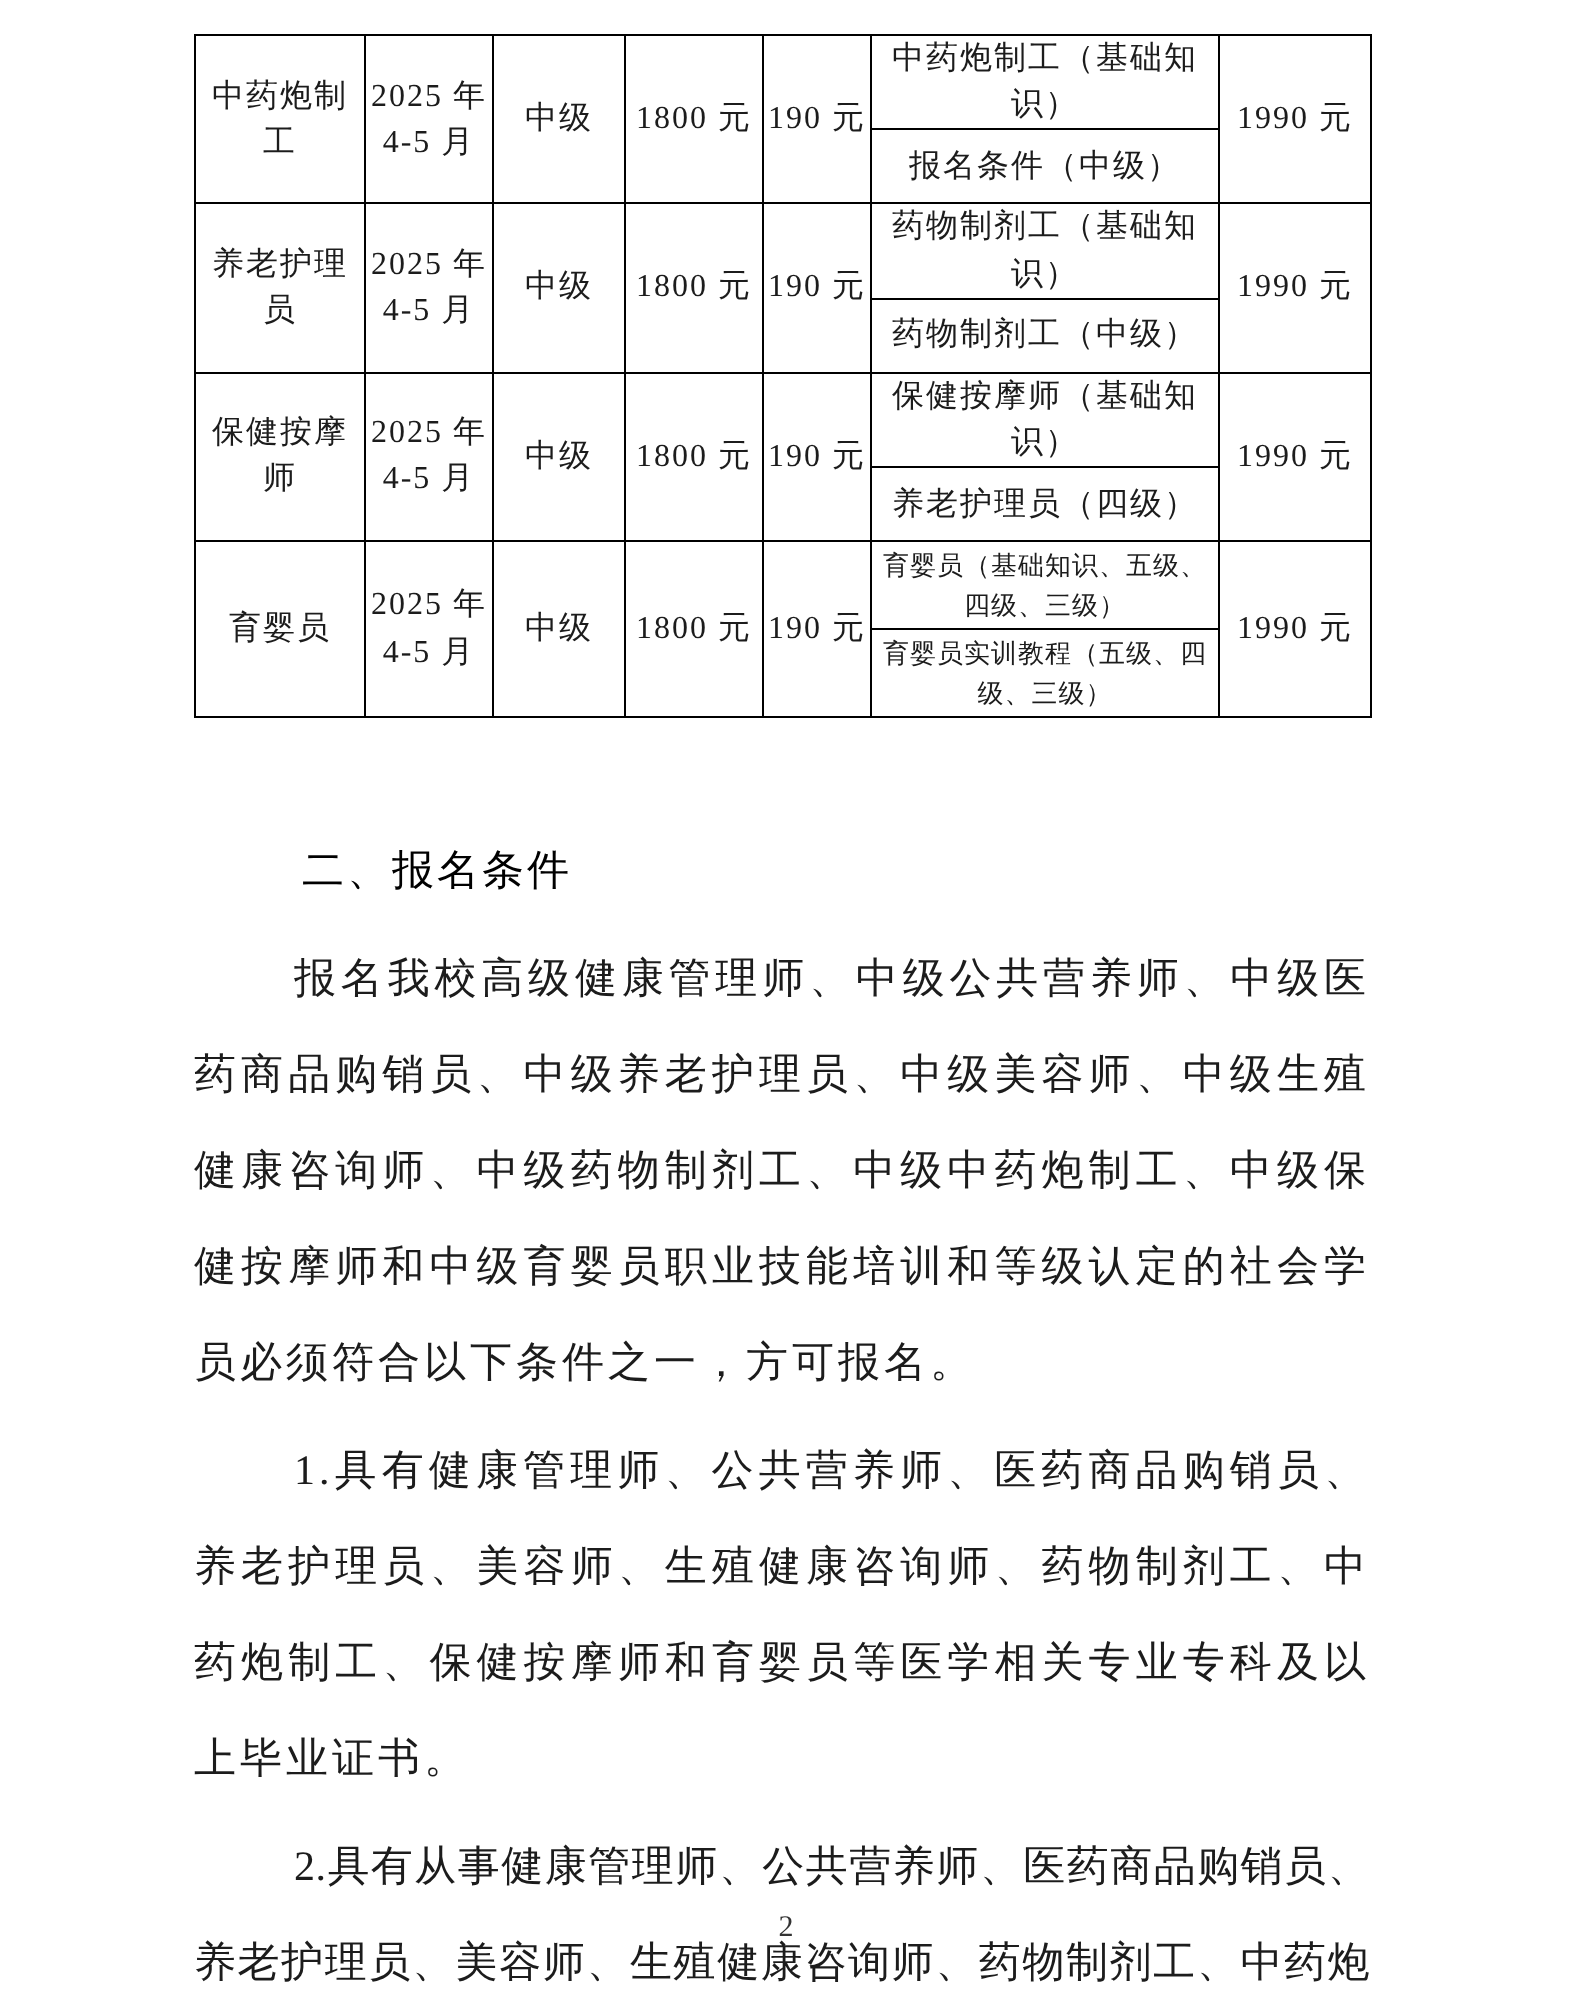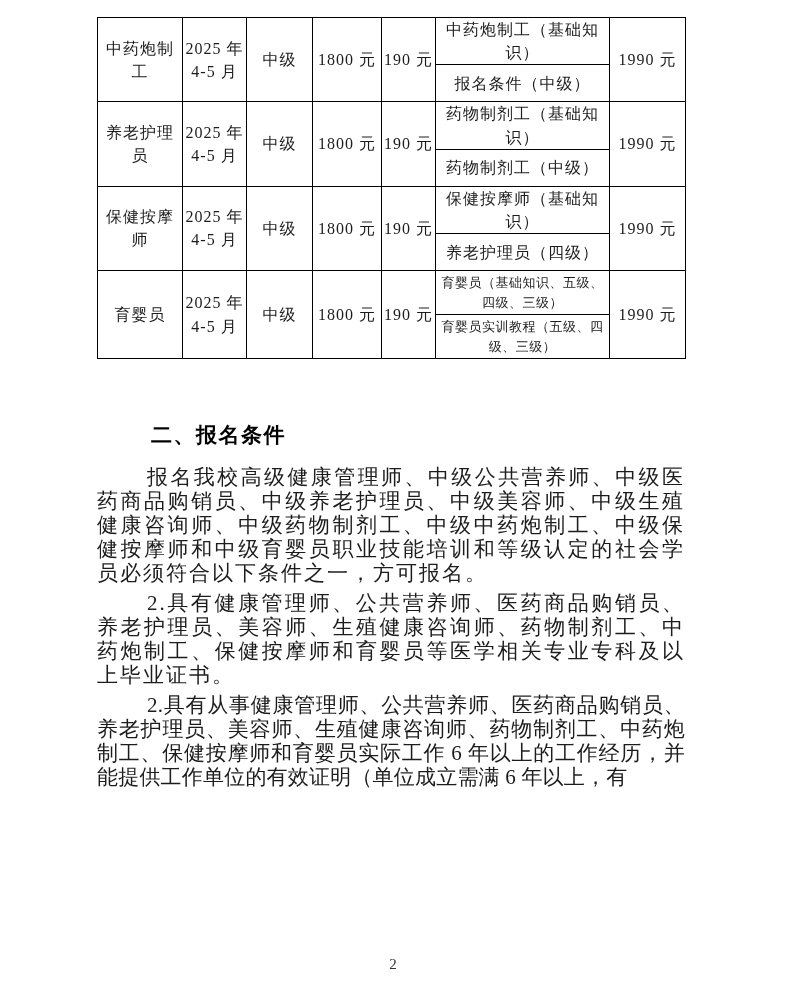--- a/index.html
+++ b/index.html
@@ -42,30 +42,30 @@
   tbody.small-course td.c-course {
     font-size: 13px;
     letter-spacing: 0.5px;
     line-height: 1.5;
     padding: 2px 3px;
   }
 
   
   h2.sec-heading {
     font-family: "Liberation Sans", "DejaVu Sans", sans-serif;
-    font-weight: bold;
+    font-weight: normal;
     color: #000000;
     font-size: 21px;
     letter-spacing: 1.5px;
     margin: 62px 0 16px 0;
     text-indent: 54px;
   }
   p.para {
     font-size: 21px;
-    line-height: 24px;
+    line-height: 48px;
     letter-spacing: 2px;
     text-align: justify;
     text-indent: 50px;
     margin: 0 0 6px 0;
     color: #1c1c1c;
   }
   p.para.tight { letter-spacing: 0.2px; }
 
   .pageno {
     position: absolute;
@@ -163,19 +163,19 @@
         </tr>
         <tr>
           <td class="c-course">育婴员实训教程（五级、四级、三级）</td>
         </tr>
       </tbody>
     </table>
 
     <h2 class="sec-heading">二、报名条件</h2>
 
     <p class="para">报名我校高级健康管理师、中级公共营养师、中级医药商品购销员、中级养老护理员、中级美容师、中级生殖健康咨询师、中级药物制剂工、中级中药炮制工、中级保健按摩师和中级育婴员职业技能培训和等级认定的社会学员必须符合以下条件之一，方可报名。</p>
-    <p class="para">2.具有健康管理师、公共营养师、医药商品购销员、养老护理员、美容师、生殖健康咨询师、药物制剂工、中药炮制工、保健按摩师和育婴员等医学相关专业专科及以上毕业证书。</p>
+    <p class="para">1.具有健康管理师、公共营养师、医药商品购销员、养老护理员、美容师、生殖健康咨询师、药物制剂工、中药炮制工、保健按摩师和育婴员等医学相关专业专科及以上毕业证书。</p>
     <p class="para tight">2.具有从事健康管理师、公共营养师、医药商品购销员、养老护理员、美容师、生殖健康咨询师、药物制剂工、中药炮制工、保健按摩师和育婴员实际工作 6 年以上的工作经历，并能提供工作单位的有效证明（单位成立需满 6 年以上，有</p>
 
   </div>
 
   <div class="pageno">2</div>
 </div>
 
 </body></html>

